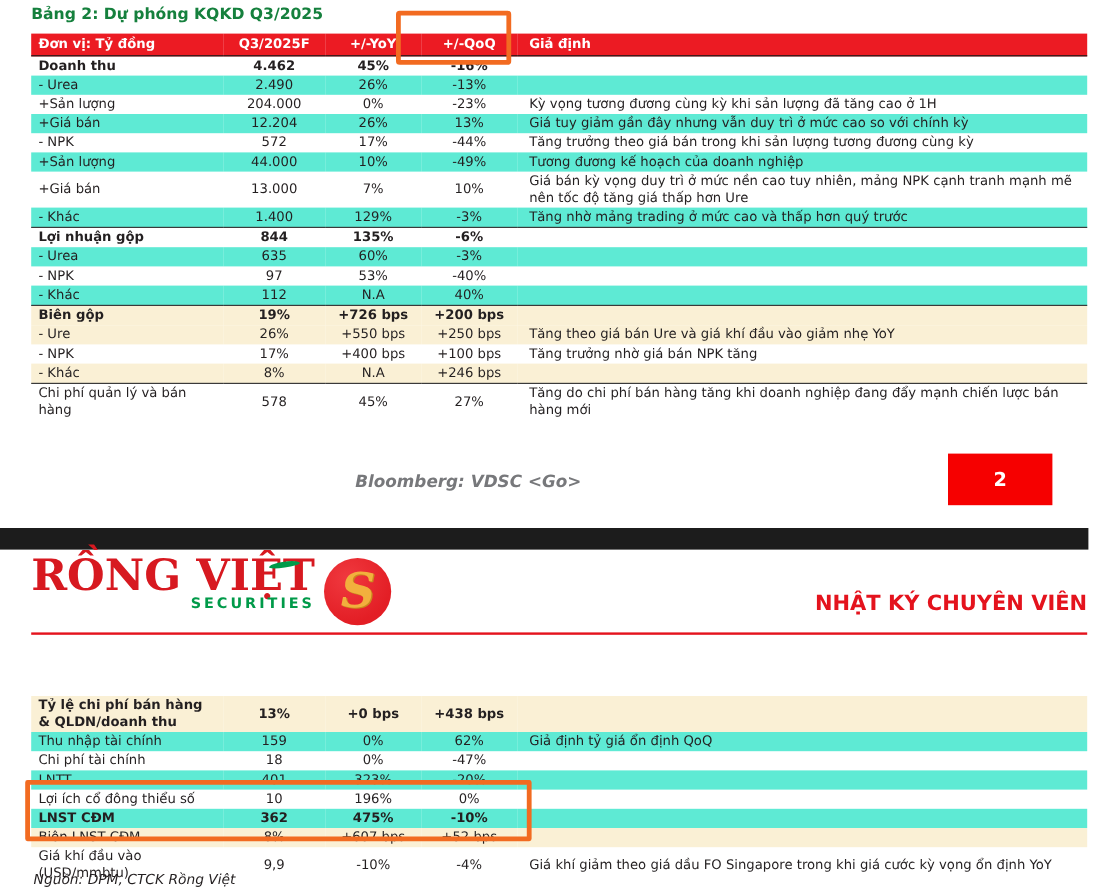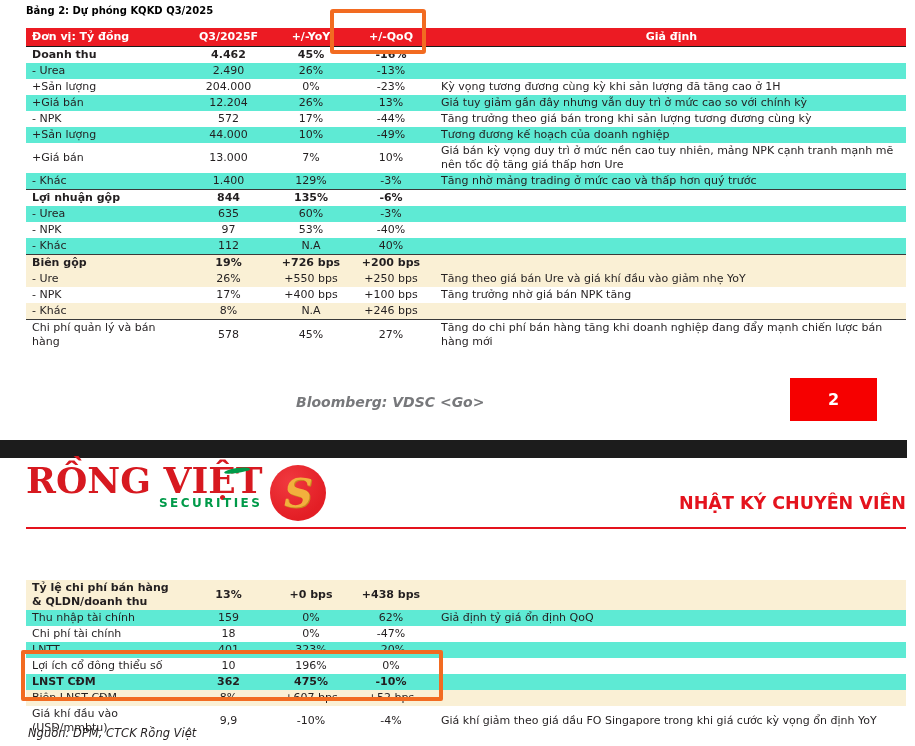--- a/index.html
+++ b/index.html
@@ -8,31 +8,31 @@
     font-family:"DejaVu Sans","Liberation Sans",sans-serif;
     color:#231f20;overflow:hidden;
   }
   
   table.rpt{border-collapse:collapse;table-layout:fixed;width:880px;font-size:11px;color:#231f20;}
   table.rpt th{
     background:#ec1b23;color:#ffffff;font-weight:bold;font-size:11px;
     padding:2px 4px;line-height:14px;text-align:center;border-bottom:1.5px solid #1a1a1a;margin-left:24px;
   }
   table.rpt th.lbl{text-align:left;padding-left:6px;}
-  table.rpt th.note{text-align:center;padding-left:10px;}
+  table.rpt th.note{text-align:left;padding-left:10px;}
   table.rpt td{padding:1px 4px;line-height:14px;vertical-align:middle;}
   table.rpt td.lbl{text-align:left;padding-left:6px;}
   table.rpt td.num{text-align:center;}
   table.rpt td.note{text-align:left;padding-left:10px;}
   tr.gray td{background:#5eead4;}
   tr.yellow td{background:#faf0d5;}
   tr.bold td{font-weight:bold;}
   tr.btop td{border-top:1.5px solid #3a3a3a;}
   
-  #p1-title{position:absolute;left:26px;top:5px;font-size:10px;font-weight:bold;color:#000000;}
+  #p1-title{position:absolute;left:26px;top:5px;font-size:13px;font-weight:bold;color:#15803d;}
   #table1{position:absolute;left:26px;top:28px;}
   #yoy-box{position:absolute;left:330px;top:9px;width:88px;height:37px;
     border:4px solid #f26b21;border-radius:3px;background:transparent;}
   #lnst-box{position:absolute;left:21px;top:650px;width:414px;height:43px;
     border:4px solid #f26b21;border-radius:2px;background:transparent;}
   #bloomberg{position:absolute;left:296px;top:394px;font-size:14px;font-weight:bold;
     font-style:italic;color:#77787b;}
   #page-num{position:absolute;left:790px;top:378px;width:87px;height:43px;background:#f60000;
     color:#fff;font-weight:bold;font-size:16px;display:flex;align-items:center;justify-content:center;}
   #black-bar{position:absolute;left:0;top:440px;width:907px;height:18px;background:#1c1c1c;}

